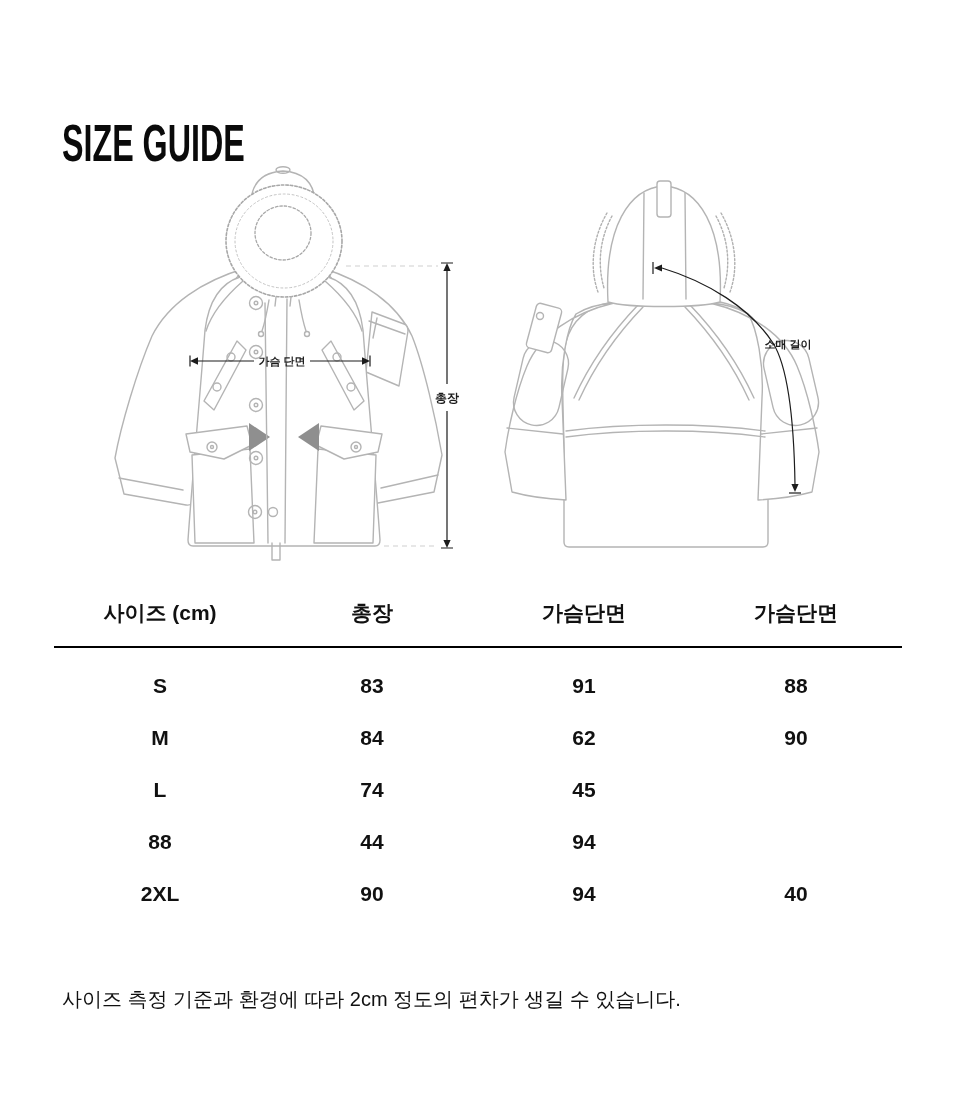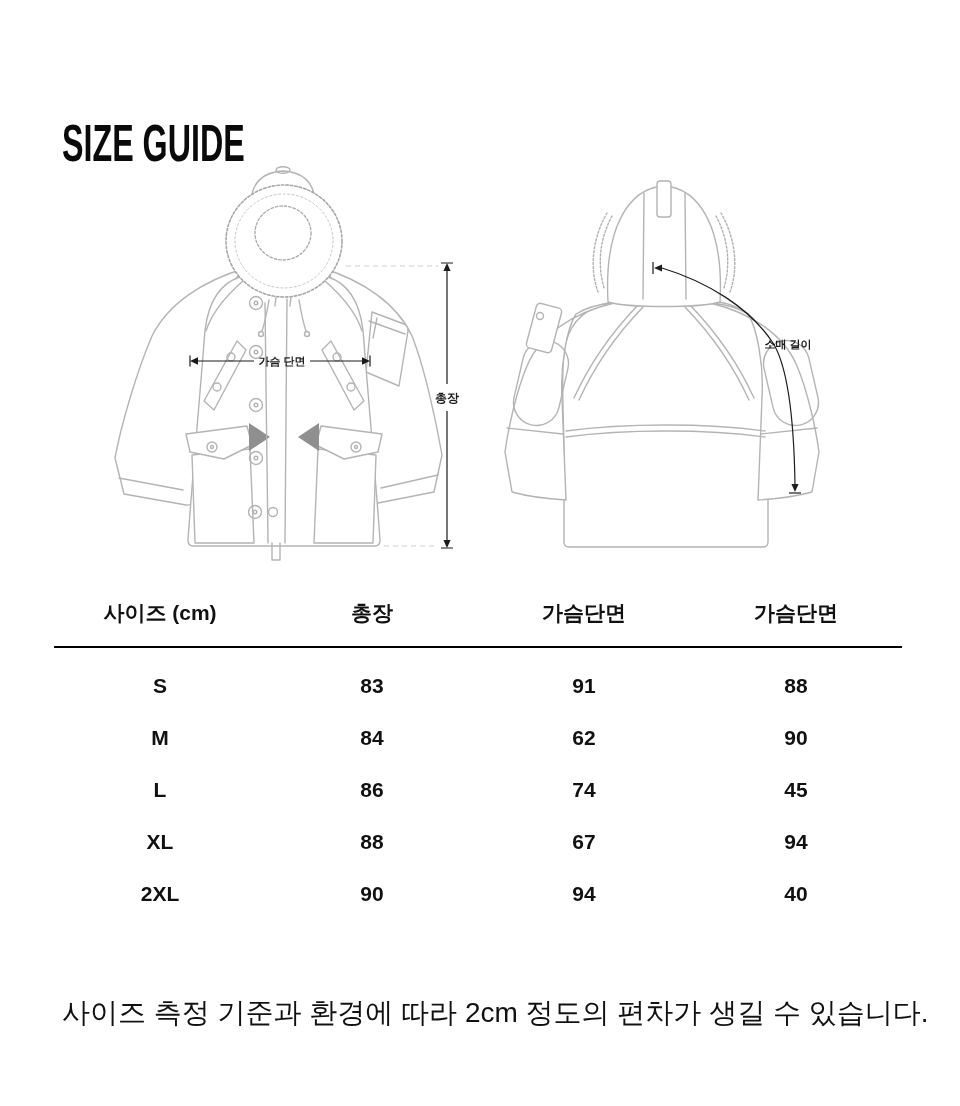--- a/index.html
+++ b/index.html
@@ -21,21 +21,21 @@
   .thead{
     display:grid;grid-template-columns:repeat(4,1fr);
     font-size:21px;font-weight:700;text-align:center;line-height:34px;height:34px;
     padding-bottom:16px;border-bottom:2px solid #000;
   }
   .tbody{margin-top:12px;}
   .trow{
     display:grid;grid-template-columns:repeat(4,1fr);
     font-size:21px;font-weight:700;text-align:center;height:52px;line-height:52px;
   }
-  .note{position:absolute;left:62px;top:966px;font-size:28px;font-weight:400;color:#111;}
+  .note{position:absolute;left:62px;top:966px;font-size:20px;font-weight:400;color:#111;}
 </style>
 </head>
 <body>
 
 <h1 class="page-title">SIZE GUIDE</h1>
 
 <div class="diagram">
   <svg viewBox="0 150 960 440" xmlns="http://www.w3.org/2000/svg">
 
     <g stroke="#b4b4b4" stroke-width="1.4" fill="none" stroke-linejoin="round" stroke-linecap="round">
@@ -183,28 +183,26 @@
       <div>88</div>
     </div>
     <div class="trow">
       <div>M</div>
       <div>84</div>
       <div>62</div>
       <div>90</div>
     </div>
     <div class="trow">
       <div>L</div>
-      <div>86</div>
       <div>74</div>
       <div>45</div>
     </div>
     <div class="trow">
-      <div>XL</div>
       <div>88</div>
-      <div>67</div>
+      <div>44</div>
       <div>94</div>
     </div>
     <div class="trow">
       <div>2XL</div>
       <div>90</div>
       <div>94</div>
       <div>40</div>
     </div>
   </div>
 </div>

